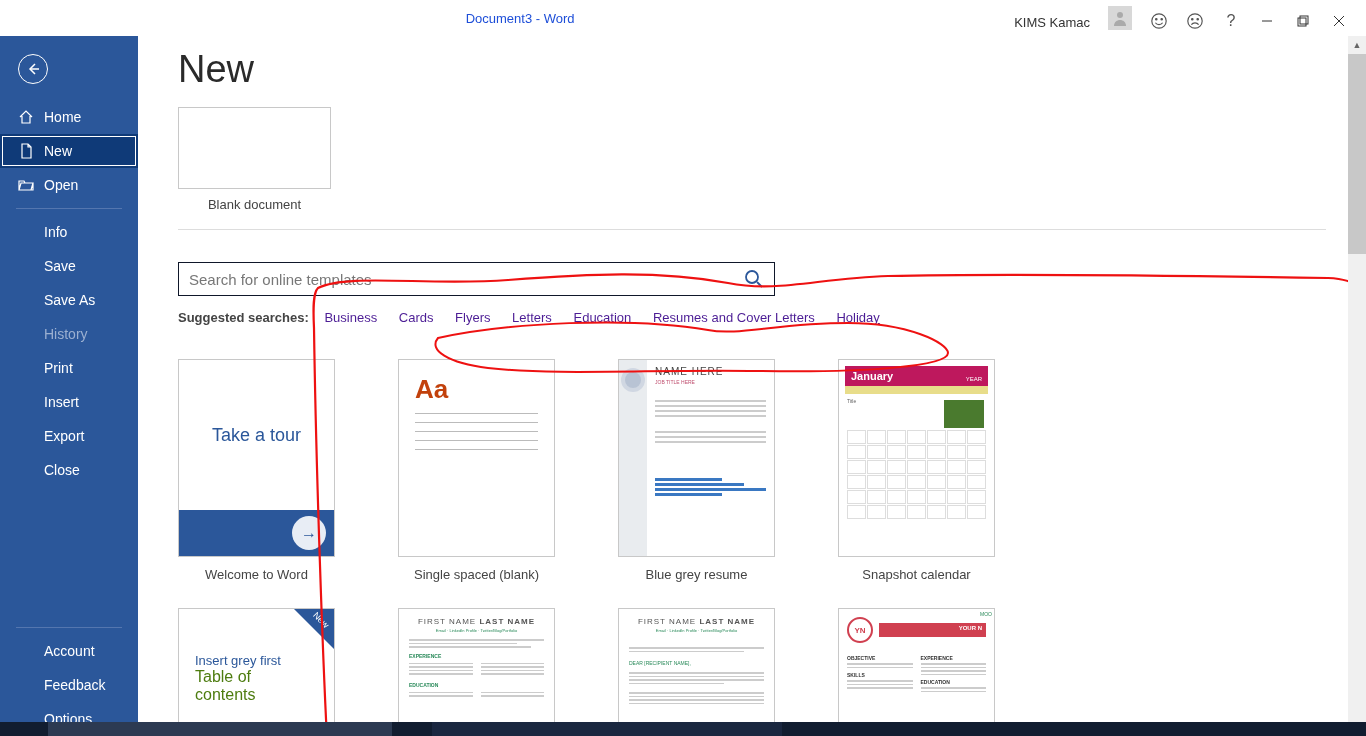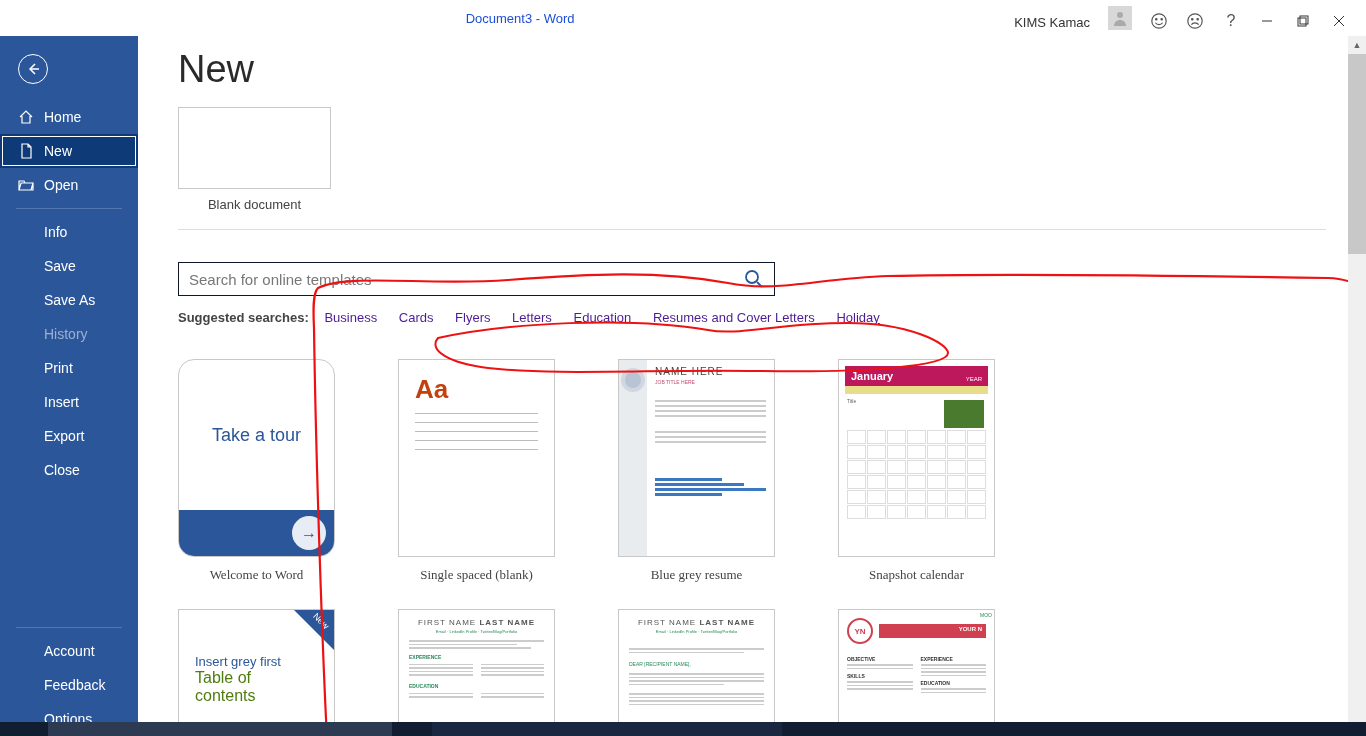--- a/index.html
+++ b/index.html
@@ -48,24 +48,24 @@
 
   .suggest-row { margin-top: 14px; font-size: 13px; color: #555; }
   .suggest-row .lbl { font-weight: 600; color: #444; margin-right: 12px; }
   .suggest-row .sug { color: #4c1d95; margin-right: 18px; cursor: pointer; }
   .suggest-row .sug.u { text-decoration: underline; }
 
   
   .grid { display: flex; gap: 63px; margin-top: 34px; flex-wrap: wrap; }
   .tpl { width: 157px; cursor: pointer; }
   .tpl .thumb { width: 157px; height: 198px; border: 1px solid #c8c8c8; background: #fff; position: relative; overflow: hidden; }
-  .tpl .cap { text-align: center; font-size: 13px; color: #444; margin-top: 10px; font-family: Liberation Serif, serif; }
-
-  
-  .thumb.welcome { display:flex; flex-direction:column;border-radius:16px; }
+  .tpl .cap { text-align: center; font-size: 13px; color: #444; margin-top: 10px; }
+
+  
+  .thumb.welcome { display:flex; flex-direction:column; }
   .thumb.welcome .top { flex:1; display:flex; align-items:center; justify-content:center; color:#2b579a; font-size:18px; font-weight:400; }
   .thumb.welcome .band { height:46px; background:#2b579a; position:relative; }
   .thumb.welcome .circ { position:absolute; right:8px; top:50%; transform:translateY(-50%); width:34px; height:34px; border-radius:50%; background:#e8edf5; display:flex; align-items:center; justify-content:center; color:#2b579a; font-weight:bold; }
 
   
   .thumb.single { padding: 14px 16px; }
   .thumb.single .aa { color:#c2410c; font-size:26px; font-weight:600; }
   .thumb.single .line { height:1px; background:#bbb; margin-top:8px; }
 
   

